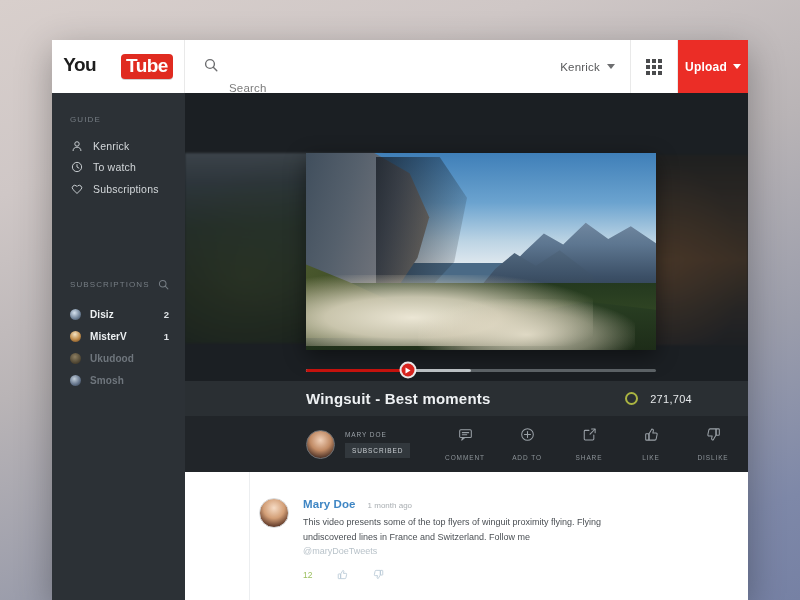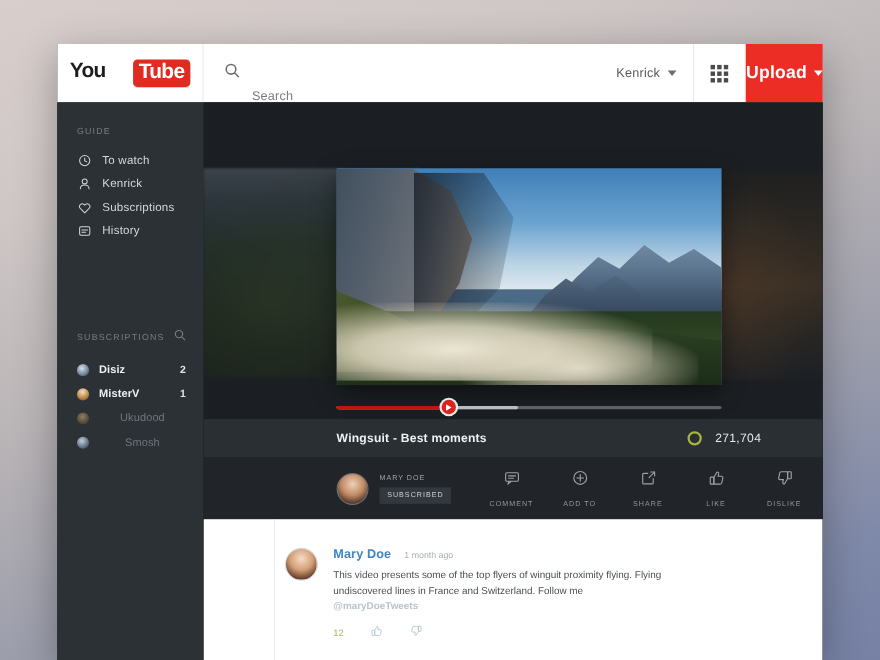--- a/index.html
+++ b/index.html
@@ -66,21 +66,21 @@
   }
   .grid-btn {
     width: 47px; display: flex; align-items: center; justify-content: center;
     border-right: 1px solid #e9e9e9; cursor: pointer;
   }
   .grid-icon { display: grid; grid-template-columns: repeat(3, 4px); gap: 2px; }
   .grid-icon i { width: 4px; height: 4px; background: #4a4b4d; display: block; }
   .upload-btn {
     width: 70px; background: #eb2d26; color: #fff;
     display: flex; align-items: center; justify-content: center; gap: 6px;
-    font-size: 16px; font-weight: bold; letter-spacing: .2px; cursor: pointer;
+    font-size: 12px; font-weight: bold; letter-spacing: .2px; cursor: pointer;
   }
   .caret-light {
     width: 0; height: 0; border-left: 4px solid transparent;
     border-right: 4px solid transparent; border-top: 5px solid #ffffff;
   }
 
   
   .sidebar {
     position: absolute; left: 0; top: 53px;
     width: 133px; height: 507px;
@@ -107,21 +107,21 @@
     display: flex; align-items: center; height: 22px;
     padding: 0 16px 0 18px; cursor: pointer; font-size: 10px;
   }
   .sub-avatar {
     width: 11px; height: 11px; border-radius: 50%; flex: none; margin-right: 9px;
   }
   .sub-name { flex: 1; font-weight: bold; letter-spacing: .1px; }
   .sub-count { font-size: 9.5px; font-weight: bold; }
   .sub-item.active .sub-name { color: #eef1f3; }
   .sub-item.active .sub-count { color: #dfe3e6; }
-  .sub-item.dim .sub-name { color: #6f767d; font-weight: normal; text-align: center; }
+  .sub-item.dim .sub-name { color: #6f767d; font-weight: bold; }
 
   
   .stage {
     position: absolute; left: 133px; top: 53px;
     width: 563px; height: 507px;
     background: #212528; overflow: hidden;
   }
   .bg-blur { position: absolute; top: 0; height: 250px; filter: blur(1px); opacity: .92; }
   .bg-left {
     left: 0; width: 198px; top: 60px; height: 190px;
@@ -217,21 +217,21 @@
     border-top: 3px solid transparent; border-bottom: 3px solid transparent;
     border-left: 5px solid #ffffff;
   }
 
   
   .titlebar {
     position: absolute; left: 0; top: 288px; width: 100%; height: 35px;
     background: #2a2f33; display: flex; align-items: center;
     padding: 0 56px 0 121px; justify-content: space-between;
   }
-  .video-title { font-size: 11px; font-weight: bold; color: #eef1f3; letter-spacing: .2px; }
+  .video-title { font-size: 15px; font-weight: bold; color: #eef1f3; letter-spacing: .2px; }
   .views { display: flex; align-items: center; gap: 12px; }
   .ring {
     width: 13px; height: 13px; border-radius: 50%;
     border: 2px solid #aab442; box-sizing: border-box;
   }
   .views-count { font-size: 11px; color: #e6e9eb; letter-spacing: .3px; }
 
   
   .actionbar {
     position: absolute; left: 0; top: 323px; width: 100%; height: 56px;
@@ -262,21 +262,21 @@
     background: #ffffff; padding: 26px 0 0 0; overflow: hidden;
   }
   .comment { display: flex; gap: 14px; padding: 0 60px 0 74px; margin-bottom: 26px; position: relative; }
   .c-avatar { width: 30px; height: 30px; border-radius: 50%; flex: none; border: 1px solid #d8dadc; }
   .c-avatar.mary { background: radial-gradient(circle at 50% 32%, #f6dcc6 0%, #d39f77 44%, #6b4330 76%, #33221a 100%); }
   .c-body { flex: 1; }
   .c-head { display: flex; align-items: baseline; gap: 12px; margin-bottom: 5px; }
   .c-name { font-size: 11.5px; color: #3f86c4; font-weight: bold; letter-spacing: .1px; cursor: pointer; }
   .c-time { font-size: 8px; color: #a9aeb2; }
   .c-text { font-size: 9px; color: #4a4f54; line-height: 1.62; max-width: 300px; }
-  .c-mention { color: #b9c3ca; font-weight: bold; }
+  .c-mention { color: #b9c3ca; }
   .c-actions { display: flex; align-items: center; gap: 25px; margin-top: 7px; }
   .c-likes { font-size: 8.5px; color: #9bbf5e; }
   .thread-line {
     position: absolute; left: 64px; top: 0; width: 1px; height: 100%;
     background: #eceef0;
   }
 </style>
 </head>
 <body>
 
@@ -326,57 +326,47 @@
     </div>
   </div>
 
   <div class="sidebar">
 
     <div class="section-label">GUIDE</div>
 
     <div class="nav-item">
       <span class="ico">
         <svg width="12" height="12" viewBox="0 0 14 14" fill="none" stroke="#cfd4d8" stroke-width="1.1">
+          <circle cx="7" cy="4.6" r="2.6"></circle>
+            <path d="M2.4 12.4c0-2.6 2.1-4 4.6-4s4.6 1.4 4.6 4" stroke-linecap="round"></path>
+        </svg>
+      </span>
+      <span>Kenrick</span>
+    </div>
+
+    <div class="nav-item">
+      <span class="ico">
+        <svg width="12" height="12" viewBox="0 0 14 14" fill="none" stroke="#cfd4d8" stroke-width="1.1">
           <circle cx="7" cy="7" r="5.4"></circle>
             <path d="M7 4.2V7l2.2 1.3" stroke-linecap="round"></path>
         </svg>
       </span>
       <span>To watch</span>
-    </div>
-
-    <div class="nav-item">
-      <span class="ico">
-        <svg width="12" height="12" viewBox="0 0 14 14" fill="none" stroke="#cfd4d8" stroke-width="1.1">
-          <circle cx="7" cy="4.6" r="2.6"></circle>
-            <path d="M2.4 12.4c0-2.6 2.1-4 4.6-4s4.6 1.4 4.6 4" stroke-linecap="round"></path>
-        </svg>
-      </span>
-      <span>Kenrick</span>
     </div>
 
     <div class="nav-item">
       <span class="ico">
         <svg width="12" height="12" viewBox="0 0 14 14" fill="none" stroke="#cfd4d8" stroke-width="1.1">
           <path d="M7 12.2 2.3 7.6a2.9 2.9 0 0 1 4.1-4.1L7 4.1l.6-.6a2.9 2.9 0 0 1 4.1 4.1L7 12.2z" stroke-linejoin="round"></path>
         </svg>
       </span>
       <span>Subscriptions</span>
     </div>
 
 
-    <div class="nav-item">
-      <span class="ico">
-        <svg width="12" height="12" viewBox="0 0 14 14" fill="none" stroke="#cfd4d8" stroke-width="1.1">
-          <rect x="1.6" y="2.6" width="10.8" height="8.8" rx="1.4"></rect>
-            <line x1="4" y1="6" x2="10" y2="6" stroke-linecap="round"></line>
-            <line x1="4" y1="8.4" x2="8" y2="8.4" stroke-linecap="round"></line>
-        </svg>
-      </span>
-      <span>History</span>
-    </div>
 
 
     <div style="height:76px"></div>
 
     <div class="subs-head">
       <div class="section-label">SUBSCRIPTIONS</div>
       <span>
         <svg width="11" height="11" viewBox="0 0 14 14" fill="none" stroke="#767d84" stroke-width="1.3">
           <circle cx="6" cy="6" r="4.2"></circle>
             <line x1="9.2" y1="9.2" x2="12.6" y2="12.6" stroke-linecap="round"></line>

